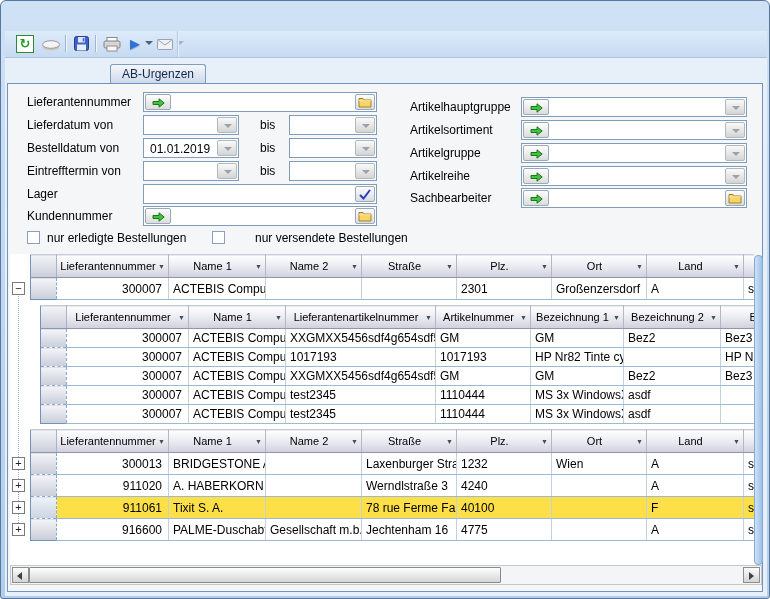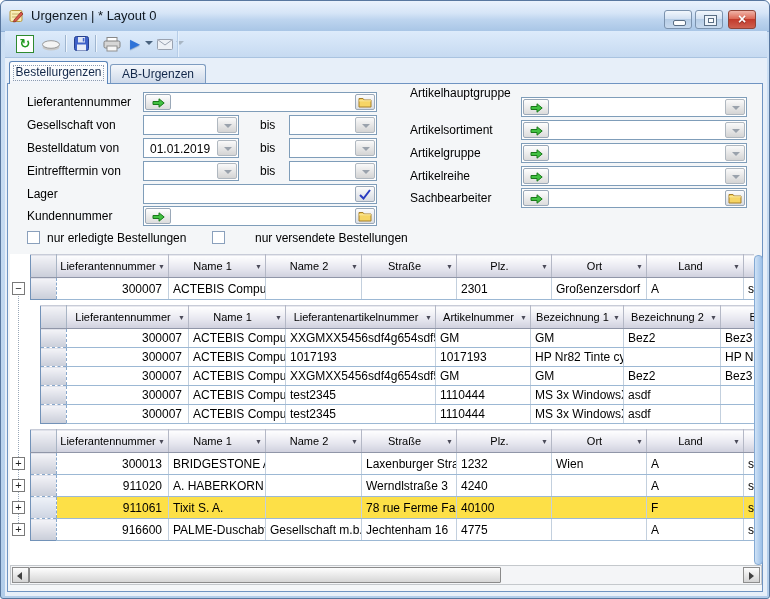--- a/index.html
+++ b/index.html
@@ -92,42 +92,20 @@
   .vscroll{position:absolute;left:746px;top:171px;width:9px;height:310px;border-radius:4px;
            background:linear-gradient(to right,#cfe2f6,#9cc0e8);border:1px solid #84aad4;box-sizing:border-box;}
   svg{display:block;margin:auto;}
   .gobtn svg,.sqbtn svg{margin-top:1px;}
 </style>
 </head>
 <body>
 
 <div class="window">
 
-  <div class="titlebar">
-    <div class="app-icon">
-      <svg width="17" height="16" viewBox="0 0 17 16">
-        <rect x="1" y="2.5" width="12" height="11" rx="1.5" fill="#f8ecb4" stroke="#b89840"></rect>
-        <line x1="3" y1="6" x2="11" y2="6" stroke="#c8b068" stroke-width="1"></line>
-        <line x1="3" y1="9" x2="11" y2="9" stroke="#c8b068" stroke-width="1"></line>
-        <path d="M5 12 L12 4 L14 6 L7 13.5 L4.5 14 Z" fill="#d8564a" stroke="#8e3228" stroke-width="0.8"></path>
-      </svg>
-    </div>
-    <div class="win-title">Urgenzen | * Layout 0</div>
-    <div class="winbtn" style="left:663px;">
-      <div class="glyph-min"></div>
-    </div>
-    <div class="winbtn" style="left:694px;">
-      <div class="glyph-max">
-          <div class="glyph-max-in"></div>
-        </div>
-    </div>
-    <div class="winbtn close" style="left:727px;">
-      <span class="glyph-close">×</span>
-    </div>
-  </div>
 
   <div class="client">
 
     <div class="toolbar">
       <div class="tbtn" style="left:8px;">
         <span class="refresh-box">↻</span>
       </div>
       <div class="tbtn" style="left:34px;">
         <svg width="20" height="14" viewBox="0 0 20 14" style="margin-top:5px;">
           <ellipse cx="10" cy="9" rx="8.5" ry="3.6" fill="#c8c8c8"></ellipse>
@@ -158,23 +136,20 @@
       <div class="tbtn" style="left:150px;width:20px;">
         <svg width="16" height="11" viewBox="0 0 16 11" style="margin-top:6px;">
           <rect x="0.5" y="0.5" width="15" height="10" rx="1" fill="#eef1f6" stroke="#9aa2b0"></rect>
           <path d="M0.5 0.5 L8 6 L15.5 0.5" fill="none" stroke="#9aa2b0"></path>
         </svg>
       </div>
       <div class="caret dis" style="left:171px;"></div>
       <div class="tb-edge"></div>
     </div>
 
-    <div class="tab tab-active">
-      <span>Bestellurgenzen</span>
-    </div>
     <div class="tab tab-inactive">
       <span>AB-Urgenzen</span>
     </div>
 
     <div class="panel">
 
       <div class="flabel" style="left:19px;top:11px;">Lieferantennummer</div>
       <div class="fld" style="left:135px;top:8px;width:234px;">
         <span class="gobtn">
           <svg width="15" height="14" viewBox="0 0 15 14">
@@ -183,21 +158,21 @@
         </span>
         <span class="fldval"></span>
         <span class="sqbtn">
           <svg width="14" height="12" viewBox="0 0 14 12">
             <path d="M1 2.5h4l1.2 1.5H13V11H1z" fill="#f6d565" stroke="#a8802a"></path>
             <path d="M1 4.8h12" stroke="#fbe9a0"></path>
           </svg>
         </span>
       </div>
 
-      <div class="flabel" style="left:19px;top:34px;">Gesellschaft von</div>
+      <div class="flabel" style="left:19px;top:34px;">Lieferdatum von</div>
       <div class="fld" style="left:135px;top:31px;width:96px;">
         <span class="fldval plain"></span>
         <span class="dropbtn"></span>
       </div>
       <div class="flabel" style="left:252px;top:34px;">bis</div>
       <div class="fld" style="left:281px;top:31px;width:88px;">
         <span class="fldval plain"></span>
         <span class="dropbtn"></span>
       </div>
 
@@ -247,21 +222,21 @@
             <path d="M1 4.8h12" stroke="#fbe9a0"></path>
           </svg>
         </span>
       </div>
 
       <div class="cbox" style="left:19px;top:147px;"></div>
       <div class="flabel" style="left:39px;top:147px;">nur erledigte Bestellungen</div>
       <div class="cbox" style="left:204px;top:147px;"></div>
       <div class="flabel" style="left:224px;top:147px;padding-left:23px;">nur versendete Bestellungen</div>
 
-      <div class="flabel" style="left:402px;top:2px;text-align:right;">Artikelhauptgruppe</div>
+      <div class="flabel" style="left:402px;top:16px;text-align:right;">Artikelhauptgruppe</div>
       <div class="fld" style="left:513px;top:13px;width:226px;">
         <span class="gobtn">
           <svg width="15" height="14" viewBox="0 0 15 14">
               <path d="M2 5.5h6V2.8L13.2 7 8 11.2V8.5H2z" fill="#42c142" stroke="#1a7a1a"></path>
             </svg>
         </span>
         <span class="fldval"></span>
         <span class="dropbtn"></span>
       </div>
 

